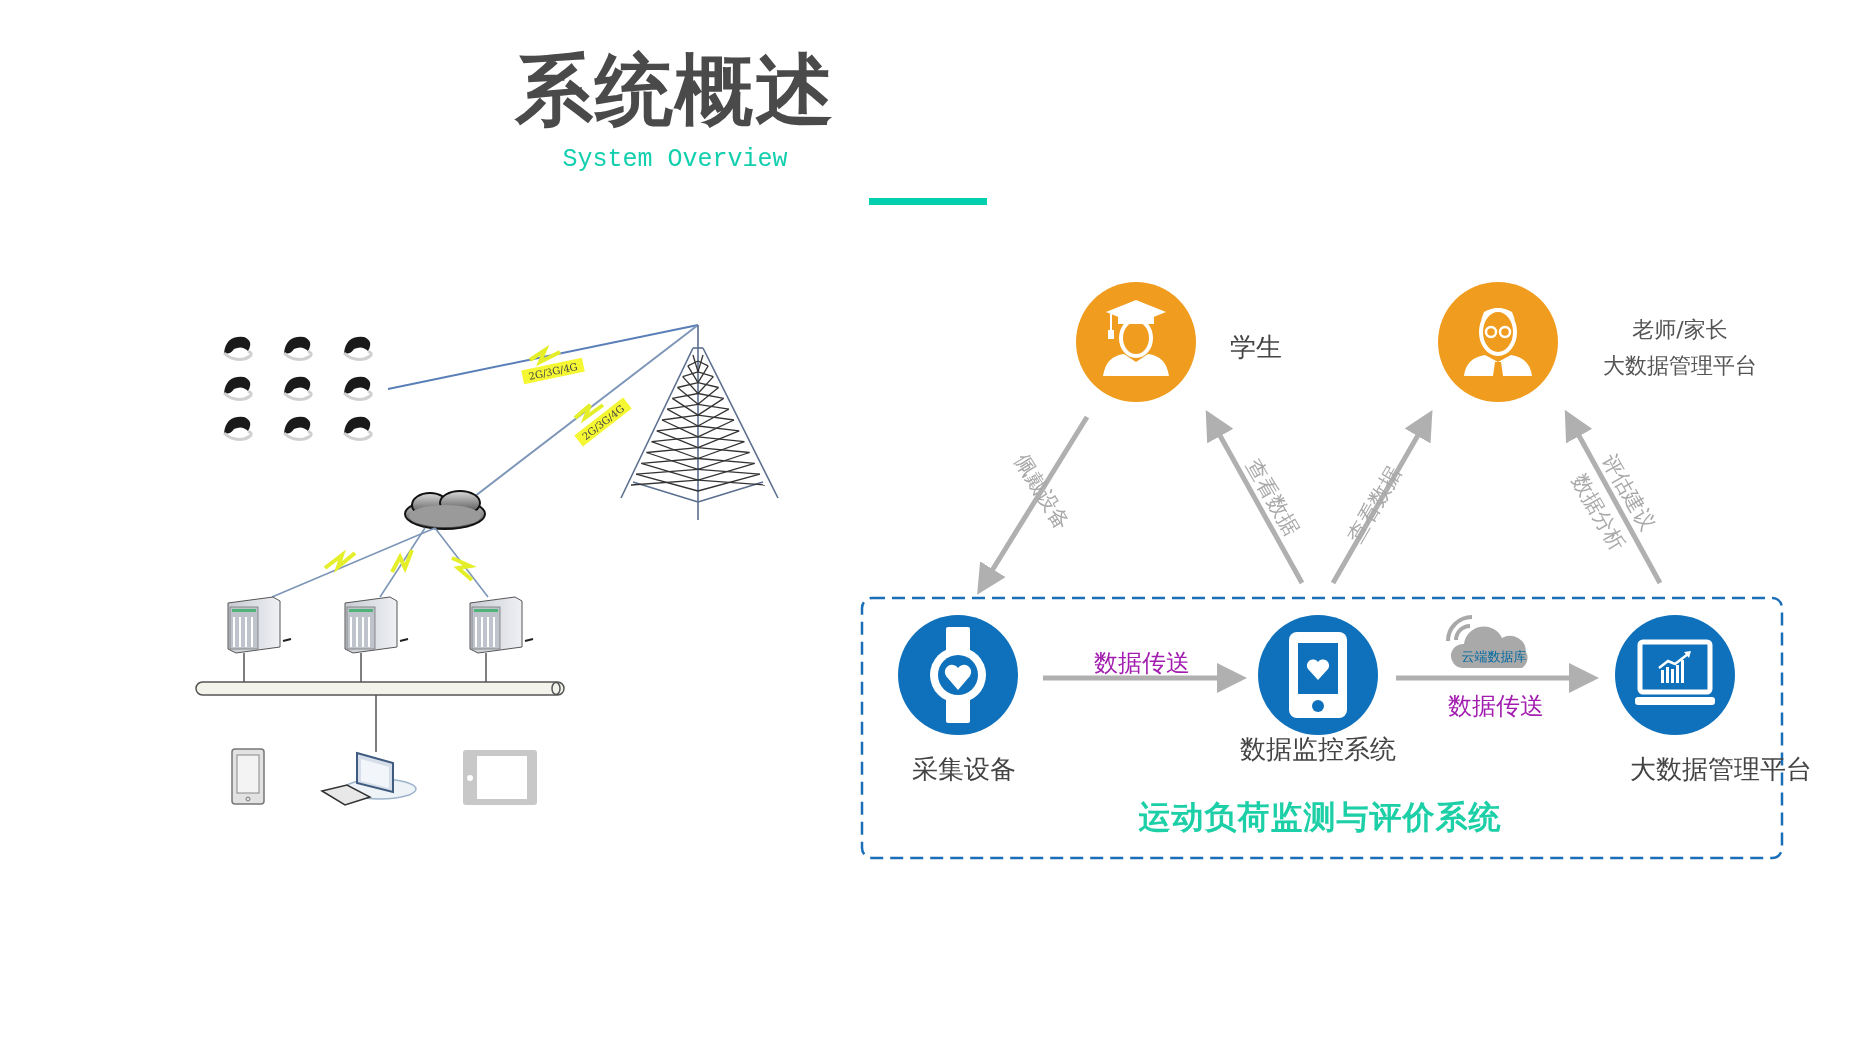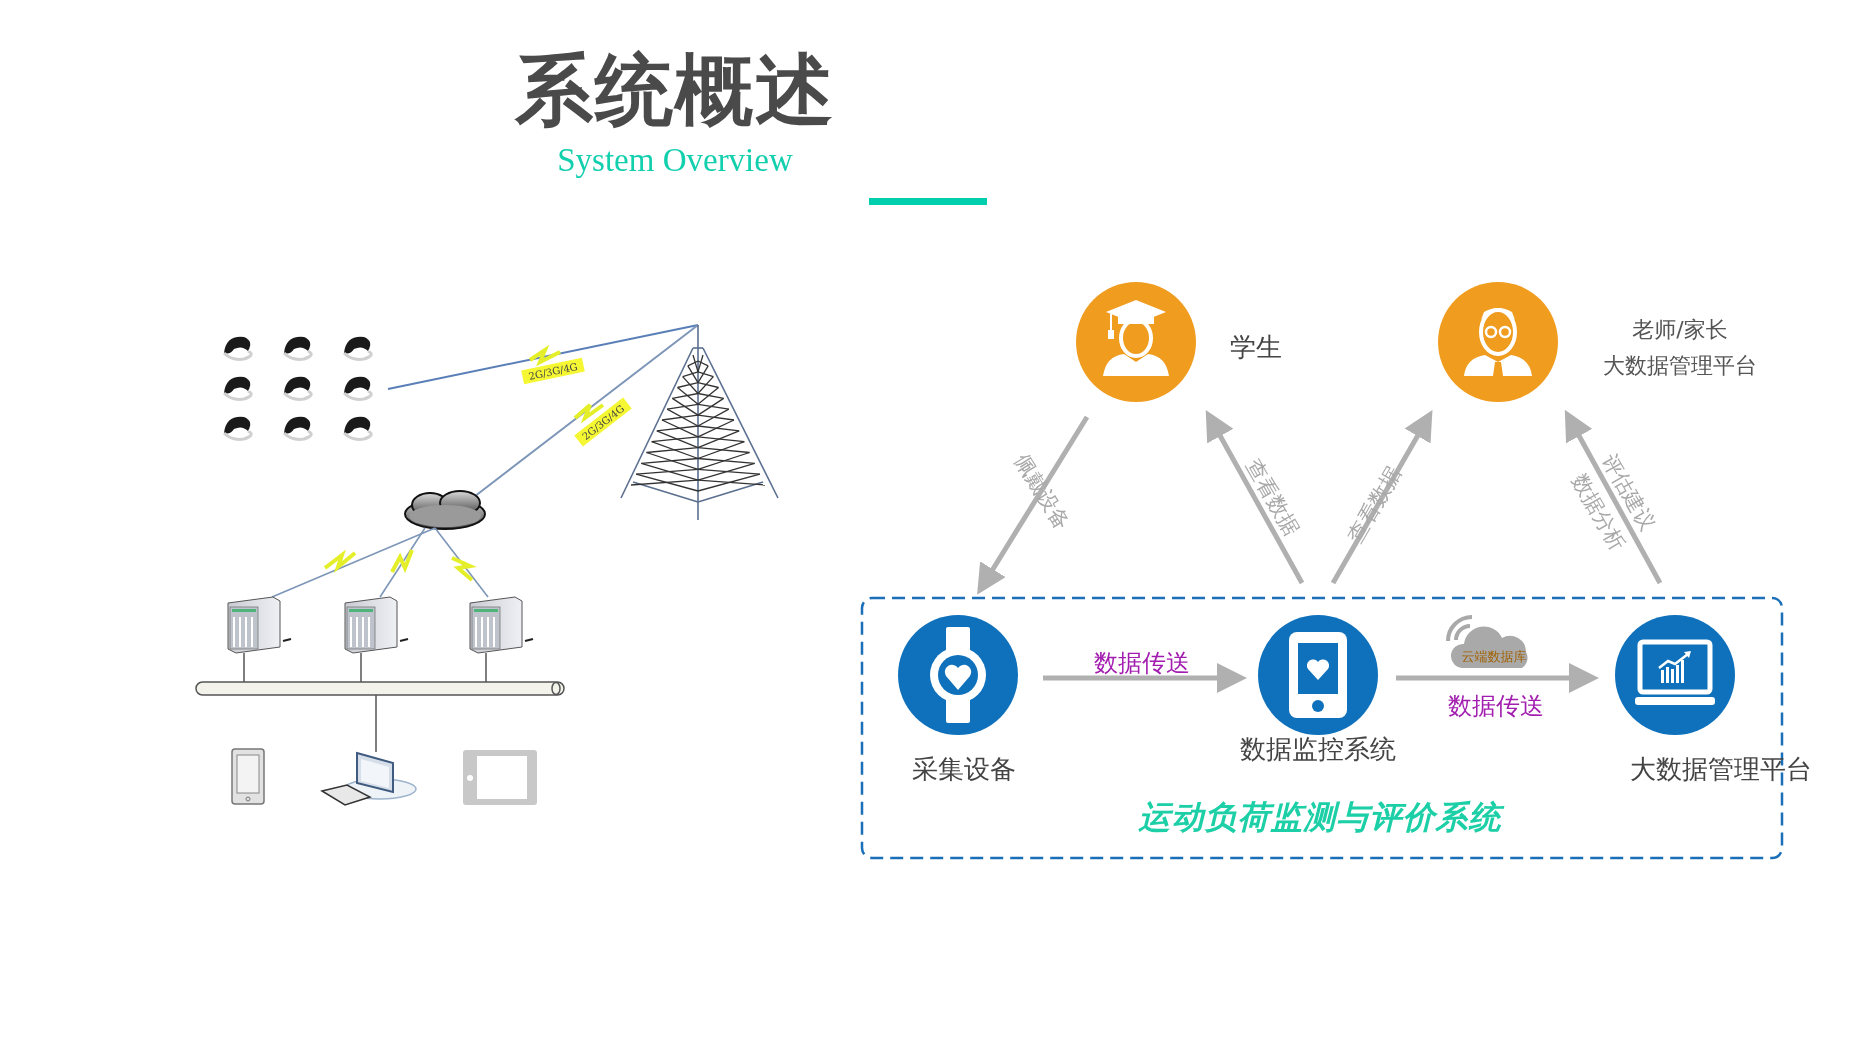--- a/index.html
+++ b/index.html
@@ -1,28 +1,28 @@
 <!DOCTYPE html>
 <html><head>
 <meta charset="utf-8">
 <style>
   html, body { margin:0; padding:0; background:#ffffff; }
   body { width:1853px; height:1043px; position:relative; overflow:hidden; font-family:"DejaVu Sans", sans-serif; }
   .abs { position:absolute; }
   #title { left:505px; top:40px; width:340px; text-align:center; font-family:"DejaVu Serif", serif; font-weight:bold; font-size:78px; color:#4a4a4a; letter-spacing:2px; line-height:100px; }
-  #subtitle { left:500px; top:142px; width:350px; text-align:center; font-family:Liberation Serif, serif; font-size:33px; color:#12cfae; line-height:36px; }
+  #subtitle { left:500px; top:142px; width:350px; text-align:center; font-family:Liberation Mono, monospace; font-size:25px; color:#12cfae; line-height:36px; }
   #title-bar { left:869px; top:198px; width:118px; height:7px; background:#00cfae; }
   svg#stage { position:absolute; left:0; top:0; }
   .lbl { position:absolute; color:#555; font-family:"DejaVu Sans", sans-serif; white-space:nowrap; }
   .node-lbl { font-size:26px; color:#444;text-align:right; }
   .role-lbl { font-size:22px; color:#555; text-align:center; line-height:36px; }
   .arrow-lbl { font-size:24px; color:#a21caf; }
   .vert-lbl { position:absolute; font-size:21px; color:#a8a8a8; line-height:24px; white-space:nowrap; transform-origin:0 0; }
-  #system-name { left:1080px; top:796px; width:480px; text-align:center; font-size:32px; font-weight:bold; color:#1ccfa6; letter-spacing:1px;font-style:italic; }
-  #cloud-text { left:1452px; top:648px; width:84px; text-align:center; font-size:13px; color:#a16207; }
+  #system-name { left:1080px; top:796px; width:480px; text-align:center; font-size:32px; font-weight:bold; color:#1ccfa6; letter-spacing:1px; }
+  #cloud-text { left:1452px; top:648px; width:84px; text-align:center; font-size:13px; color:#0369a1; }
 </style>
 </head>
 <body>
 
 <div id="title" class="abs">系统概述</div>
 <div id="subtitle" class="abs">System Overview</div>
 <div id="title-bar" class="abs"></div>
 
 <svg id="stage" width="1853" height="1043" viewBox="0 0 1853 1043">
   <defs>

